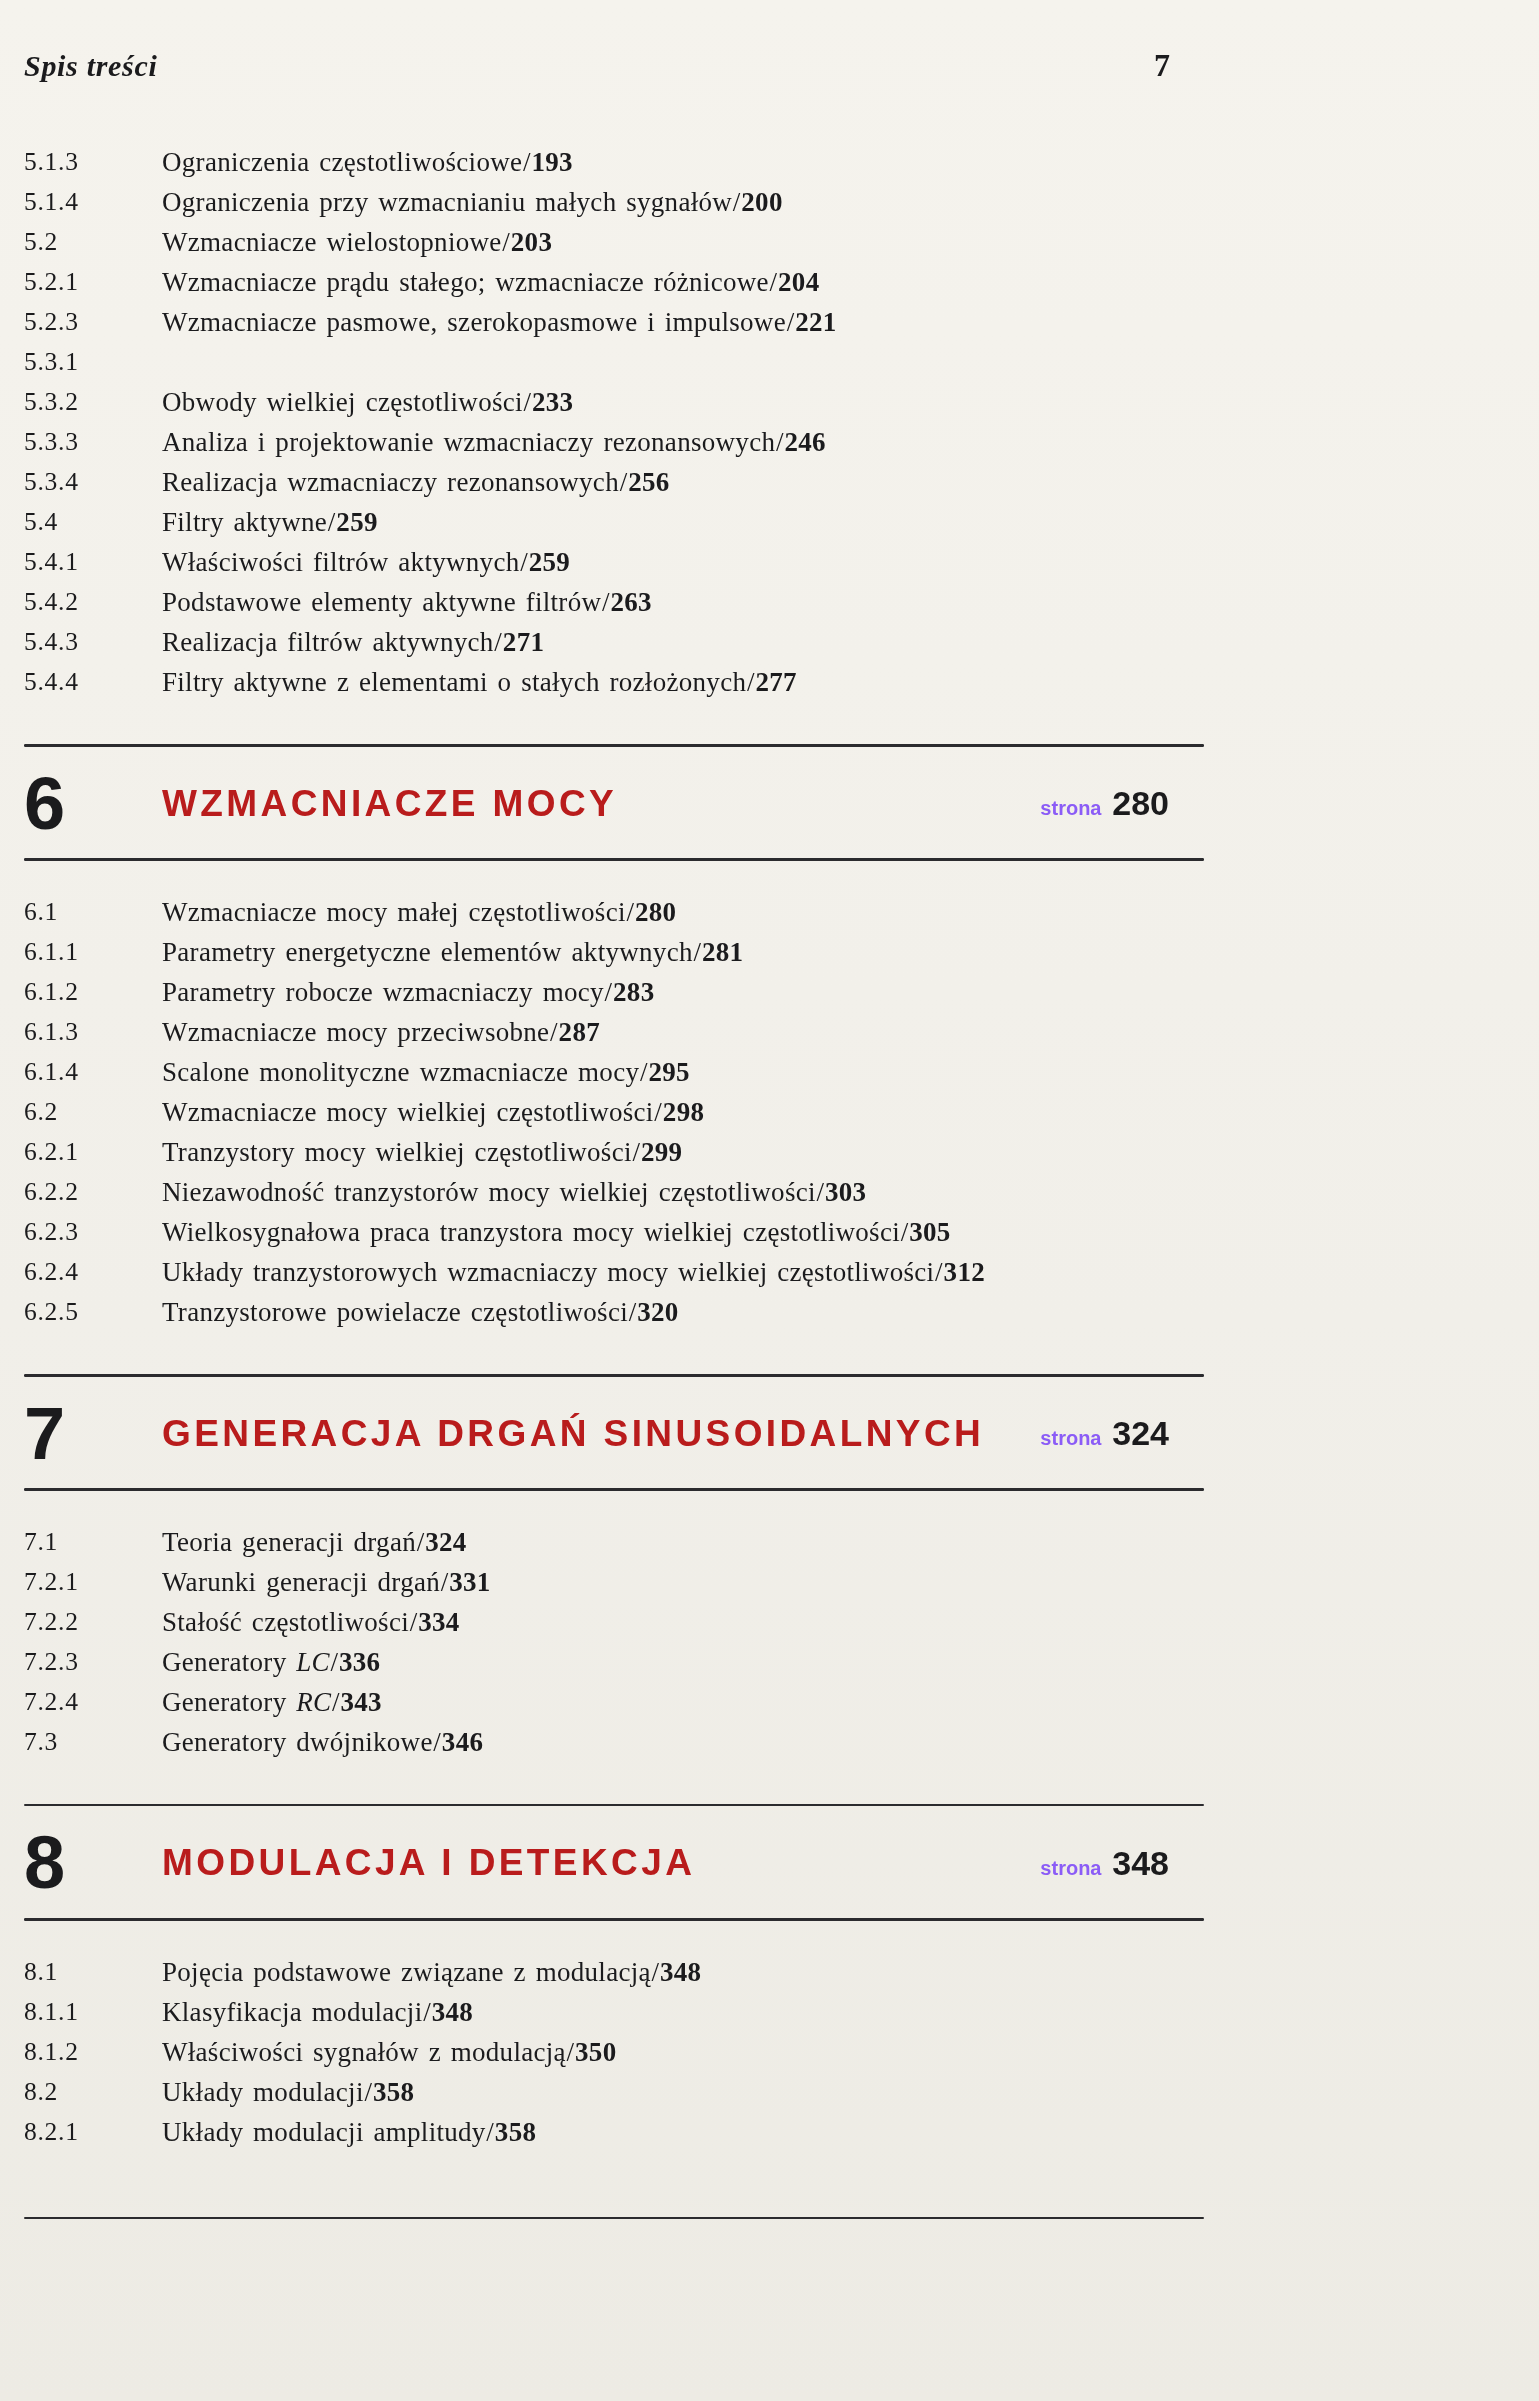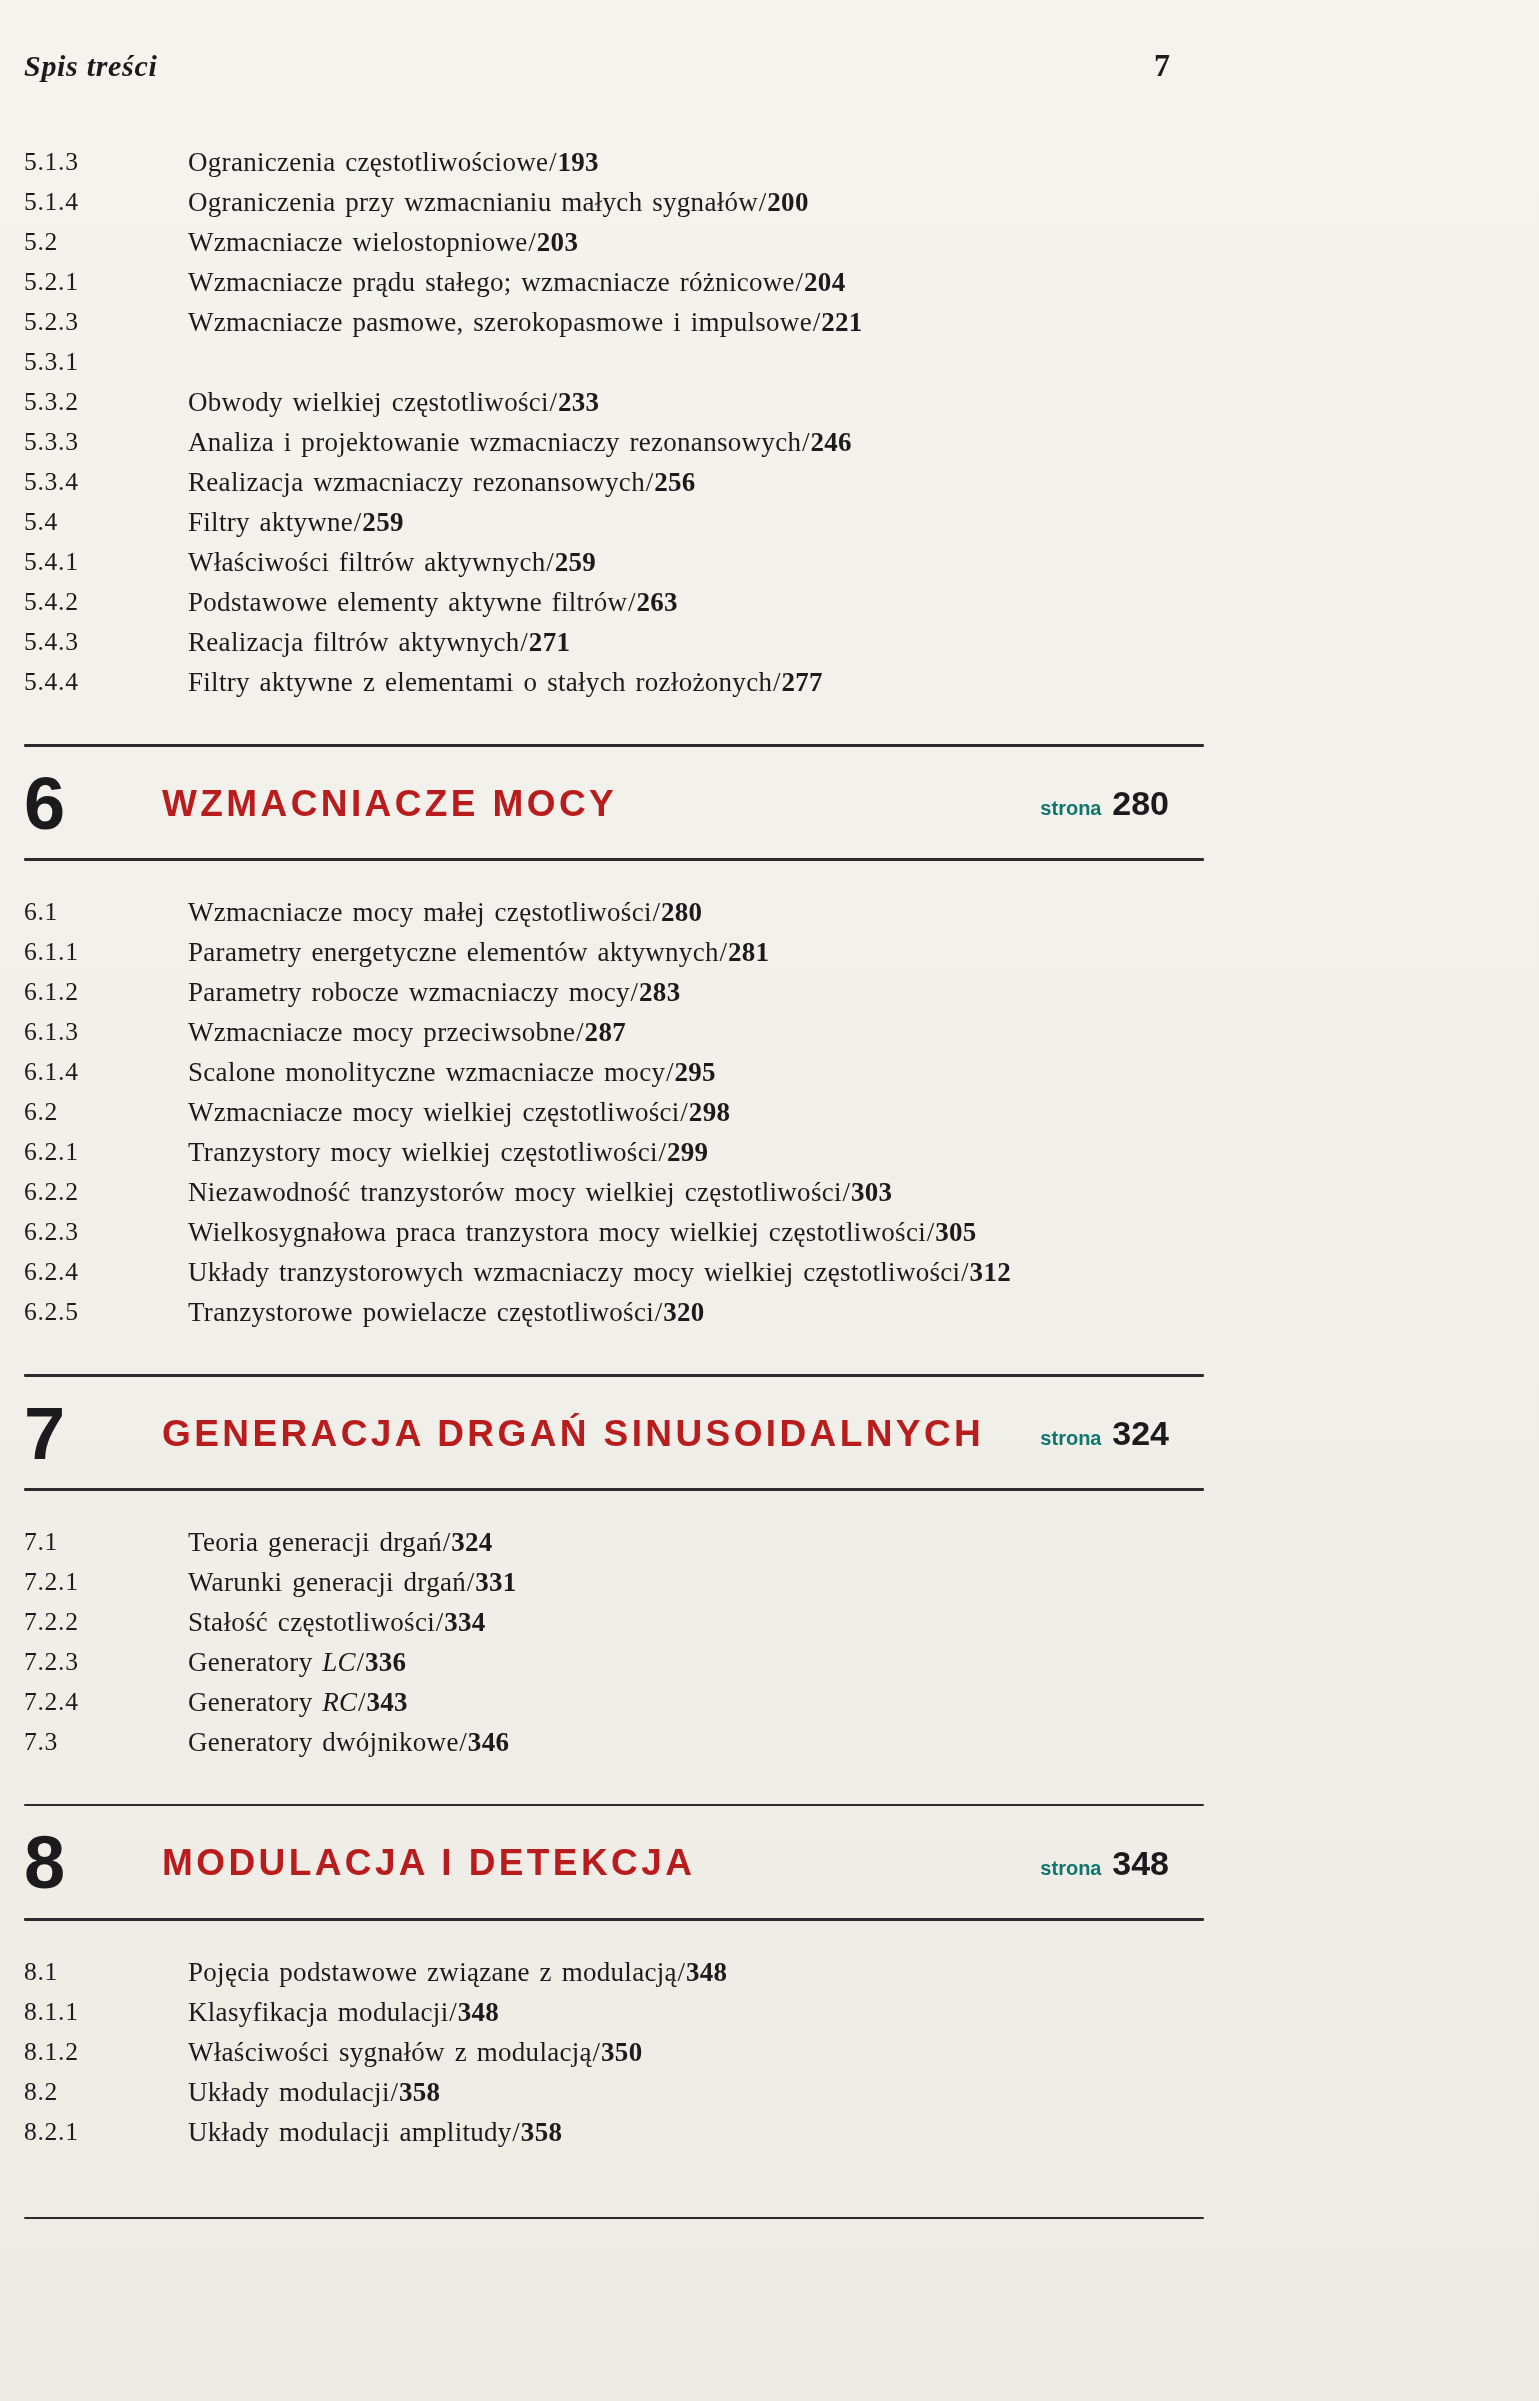--- a/index.html
+++ b/index.html
@@ -36,21 +36,20 @@
     font-weight: bold;
   }
   
   .entries { }
   .entry {
     display: flex;
     align-items: center;
     line-height: 40px;
     font-size: 27px;
     white-space: nowrap;
-    gap: 26px;
   }
   .e-num {
     flex: 0 0 138px;
     font-size: 25.6px;
     letter-spacing: 0.7px;
   }
   .e-title { letter-spacing: 0.3px; word-spacing: 2.7px; }
   .sep { padding: 0 0.7px; }
   .e-page { font-weight: bold; }
   .section-intro { margin-top: 58px; }
@@ -86,21 +85,21 @@
     flex: 0 0 auto;
     display: flex;
     align-items: baseline;
     gap: 10.8px;
     margin-right: 35px;
   }
   .strona {
     font-family: "Liberation Sans", sans-serif;
     font-weight: bold;
     font-size: 20px;
-    color: #0f766e;
+    color: #8b5cf6;
   }
   .ch-page-num {
     font-family: "Liberation Sans", sans-serif;
     font-weight: bold;
     font-size: 34px;
   }
   .chapter .entries { margin-top: 31px; }
   .bottom-rule { margin-top: 65px; }
   i { font-style: italic; }
 </style>

